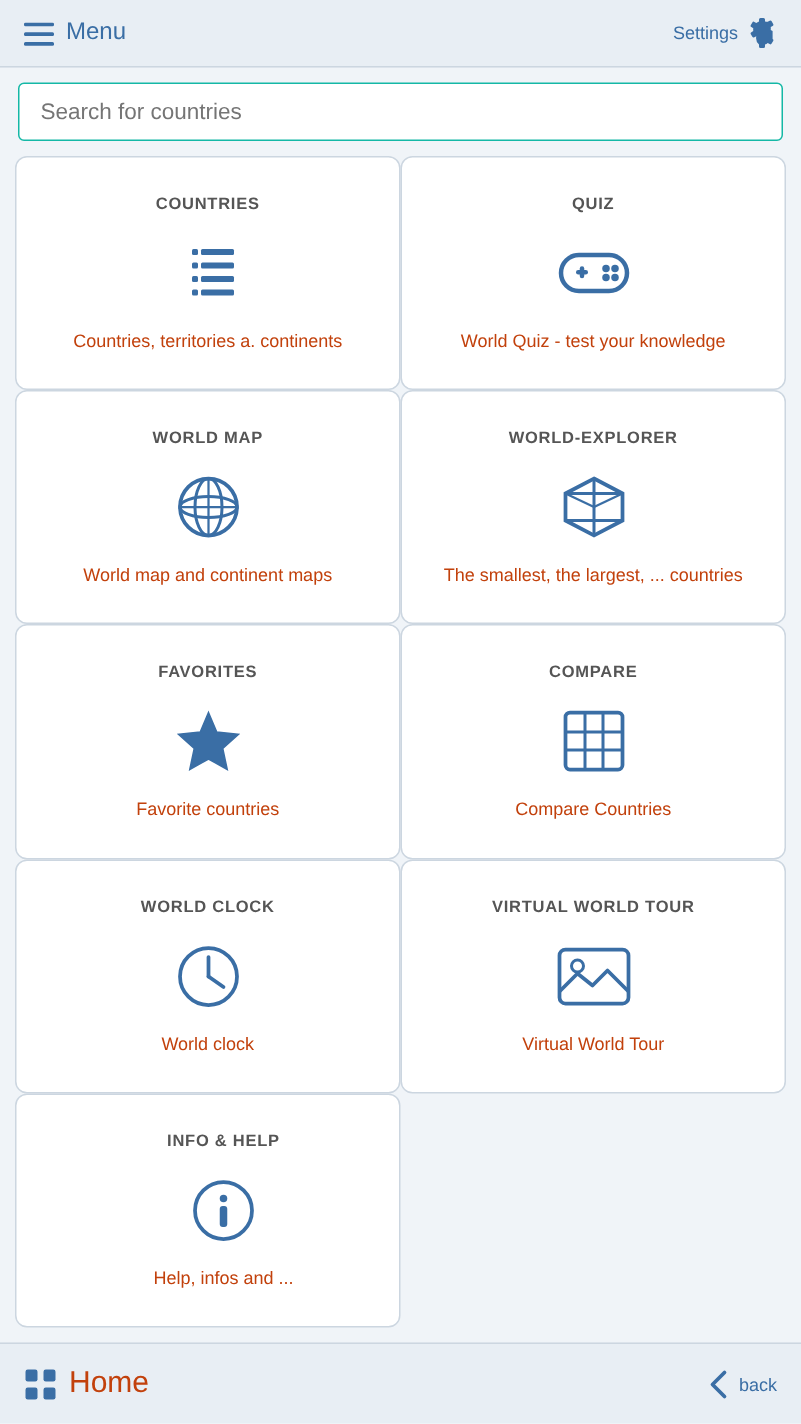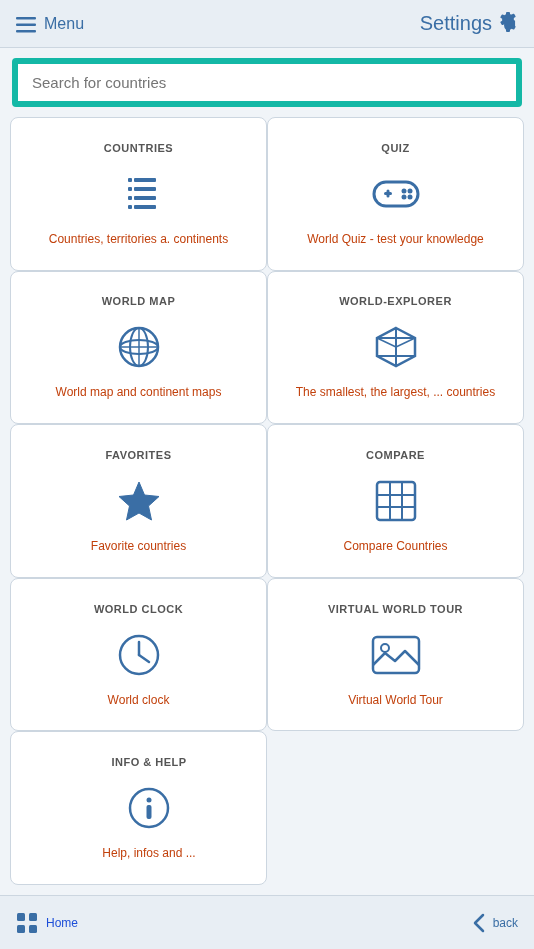--- a/index.html
+++ b/index.html
@@ -24,31 +24,31 @@
     .header-menu {
       display: flex;
       align-items: flex-end;
       gap: 8px;
       color: #3a6ea5;
       font-size: 16px;
       cursor: pointer;
     }
     .header-settings {
       display: flex;
-      align-items: flex-start;
+      align-items: center;
       gap: 6px;
       color: #3a6ea5;
-      font-size: 20px;
+      font-size: 12px;
       cursor: pointer;
     }
 
     
     .search-bar {
       background: #fff;
-      border: 6px solid #14b8a6;
+      border: 1px solid #14b8a6;
       border-radius: 4px;
       margin: 10px 12px;
       padding: 10px 14px;
       font-size: 15px;
       color: #aaa;
       width: calc(100% - 24px);
     }
 
     
     .grid {
@@ -104,22 +104,22 @@
       justify-content: space-between;
       background: #e8eef4;
       border-top: 1px solid #ccd6e0;
       padding: 12px 16px;
       height: 54px;
     }
     .bottom-home {
       display: flex;
       align-items: center;
       gap: 8px;
-      color: #1d4ed8;
-      font-size: 12px;
+      color: #c2410c;
+      font-size: 20px;
       cursor: pointer;
     }
     .bottom-back {
       display: flex;
       align-items: center;
       gap: 6px;
       color: #3a6ea5;
       font-size: 12px;
       cursor: pointer;
     }

